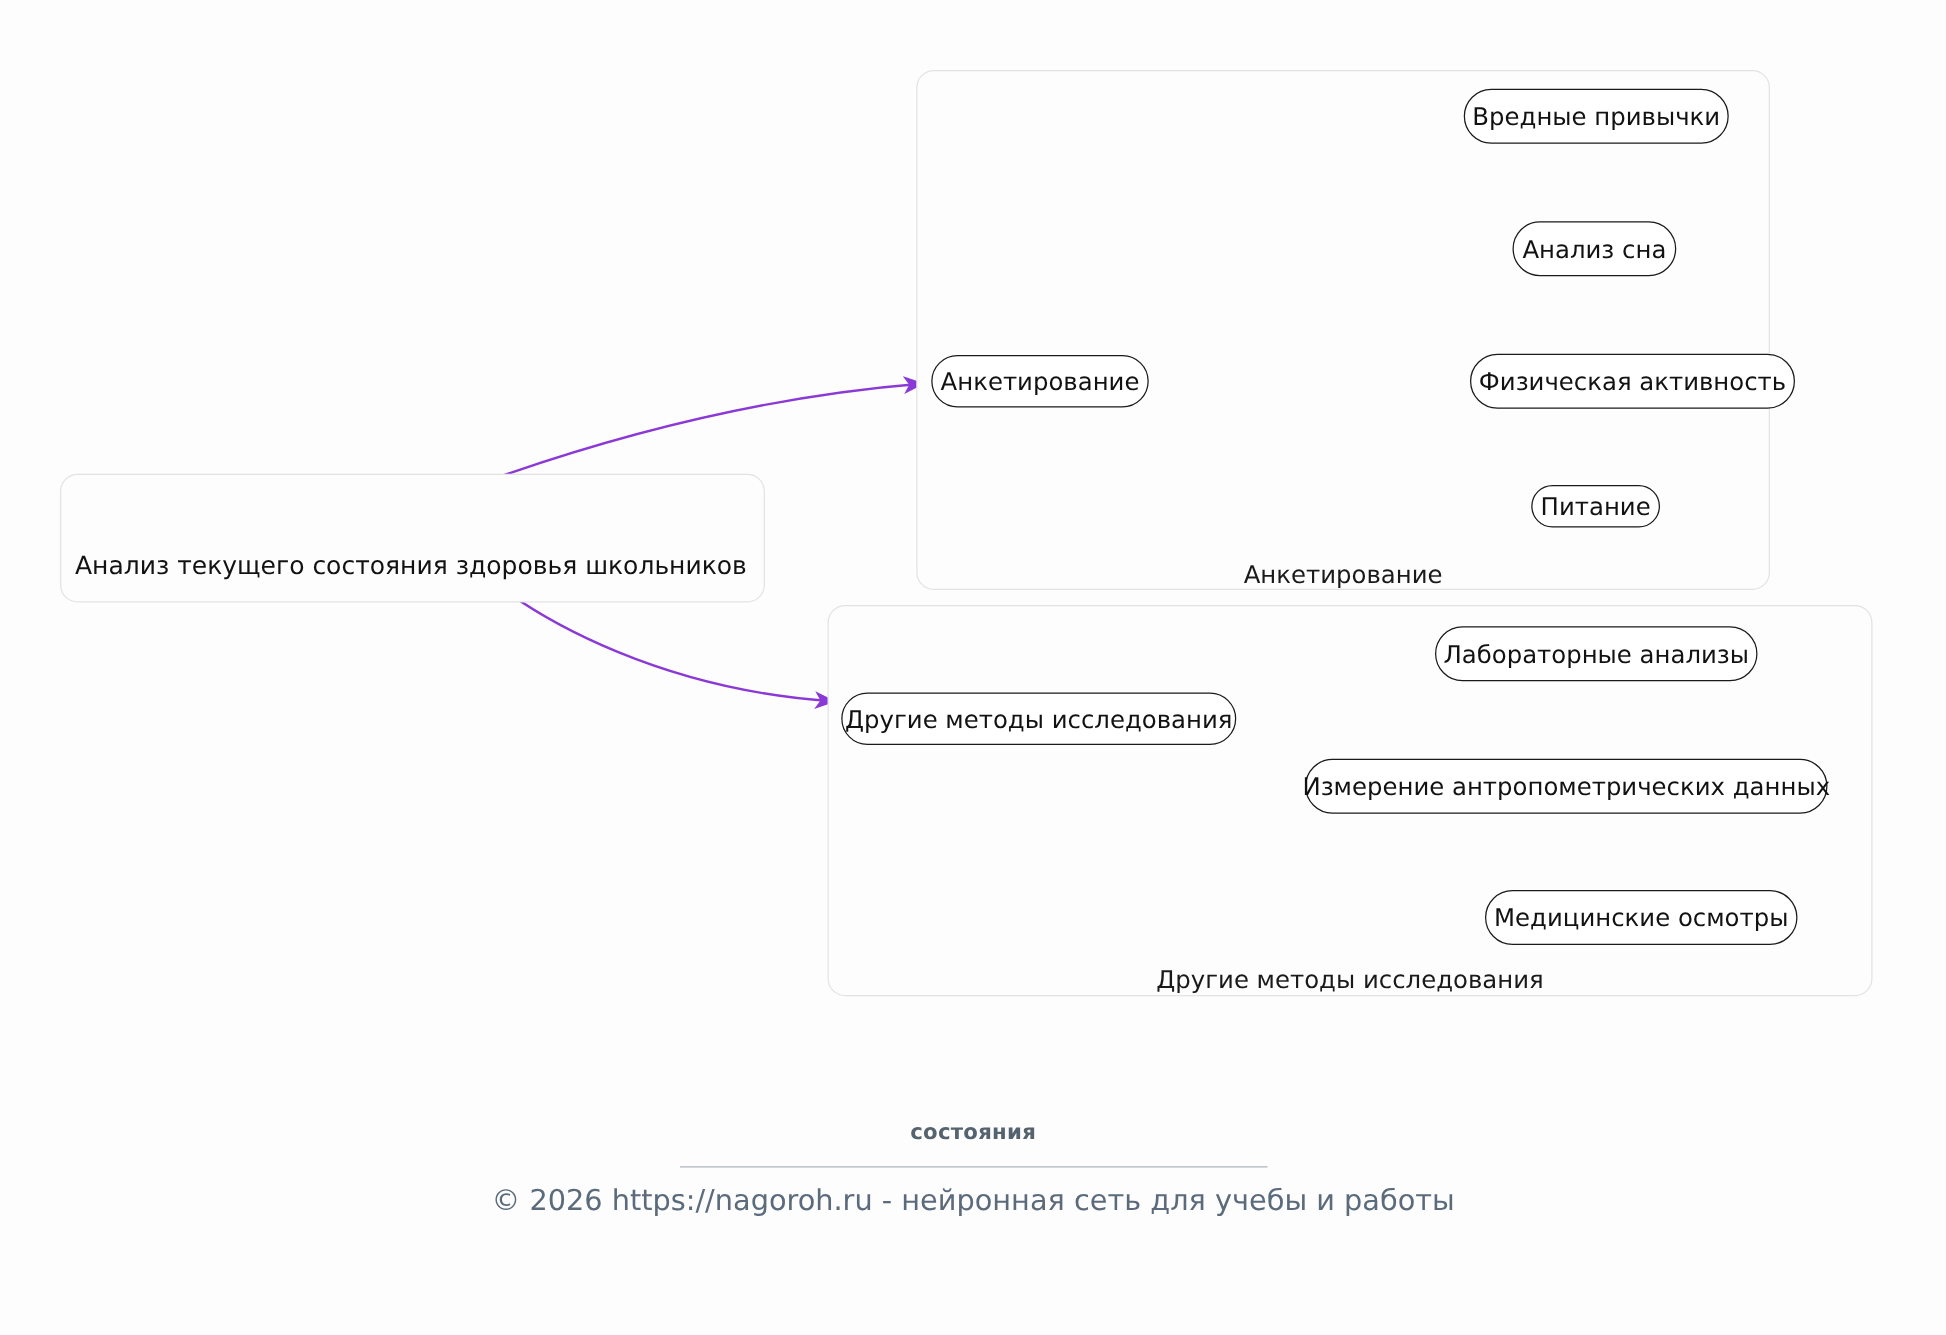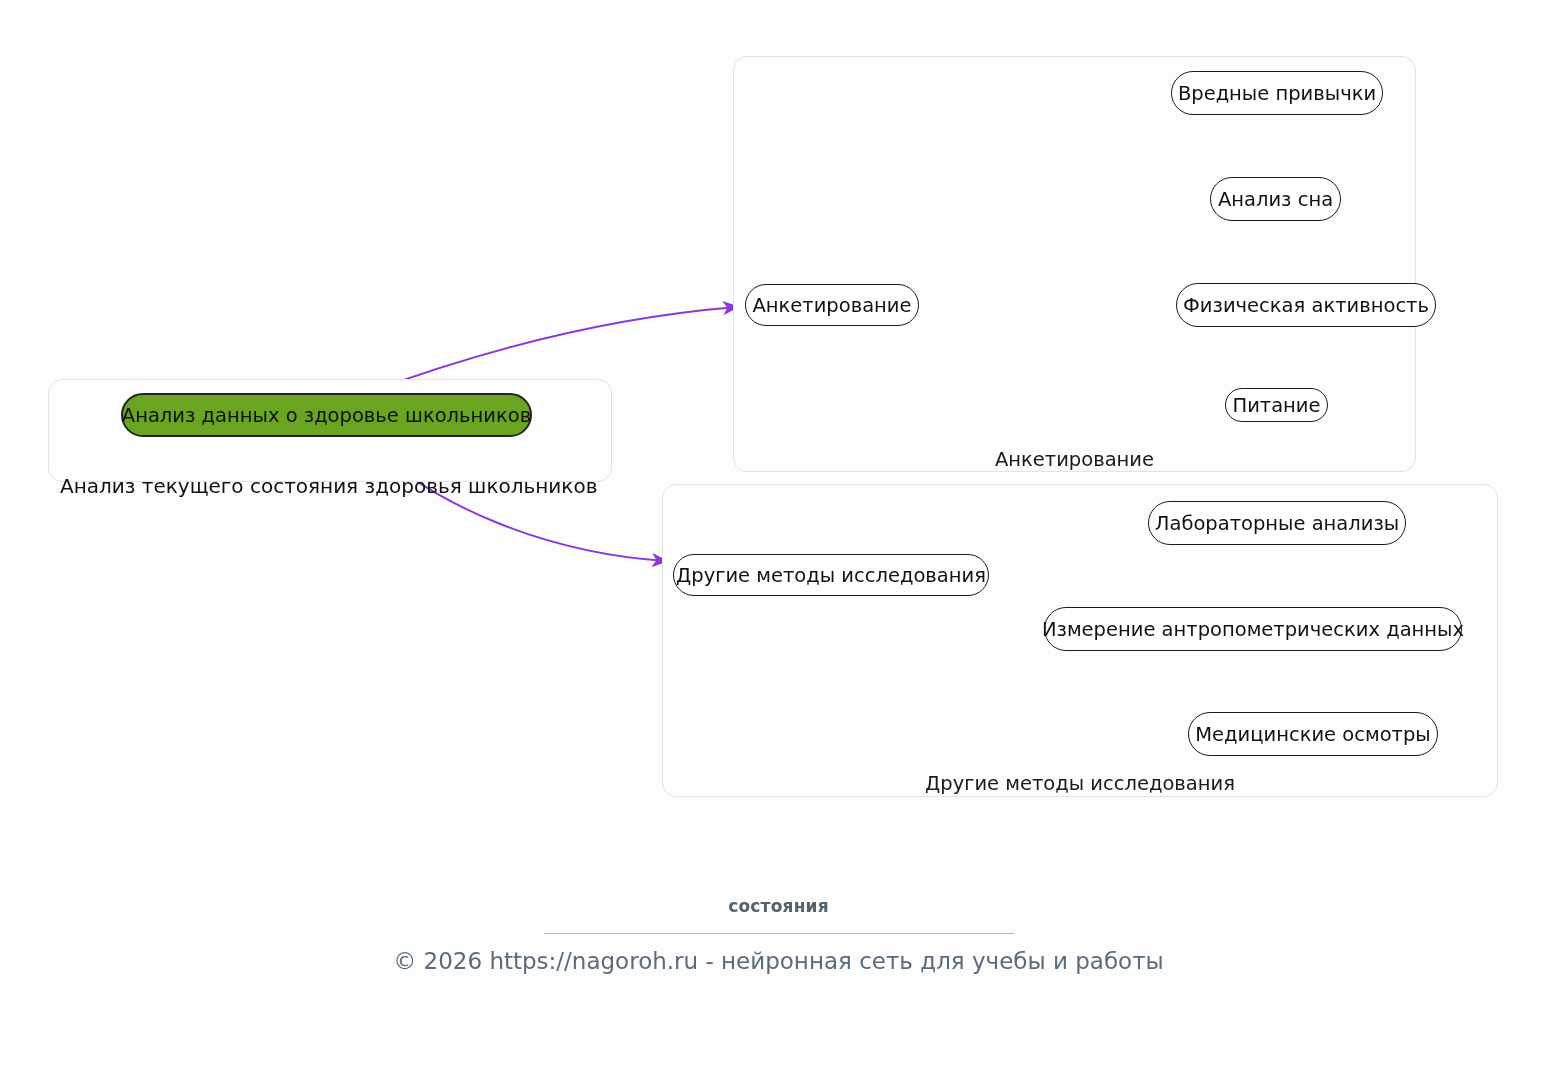--- a/index.html
+++ b/index.html
@@ -122,25 +122,22 @@
       <path d="M 990,578 C 1070,580 1140,570 1222,538"></path>
 
       <path d="M 940,592 C 990,606 1020,618 1060,626"></path>
 
       <path d="M 893,596 C 970,640 1060,690 1143,716"></path>
     </g>
   </svg>
 
   <div class="cluster" style="left:48px; top:379px; width:564px; height:103px;"></div>
 
-  <div class="node root" style="left:121px; top:393px; width:411px; height:44px;">
-    <span>Анализ данных о здоровье школьников</span>
-  </div>
 
-  <div class="root-caption" style="left:60px; top:474px;">
+  <div class="root-caption" style="left:60px; top:440px;">
     <span>Анализ текущего состояния здоровья школьников</span>
   </div>
 
   <div class="cluster" style="left:733px; top:56px; width:683px; height:416px;"></div>
 
   <div class="node" style="left:745px; top:284px; width:174px; height:42px;">
     <span>Анкетирование</span>
   </div>
 
   <div class="node" style="left:1171px; top:71px; width:212px; height:44px;">

